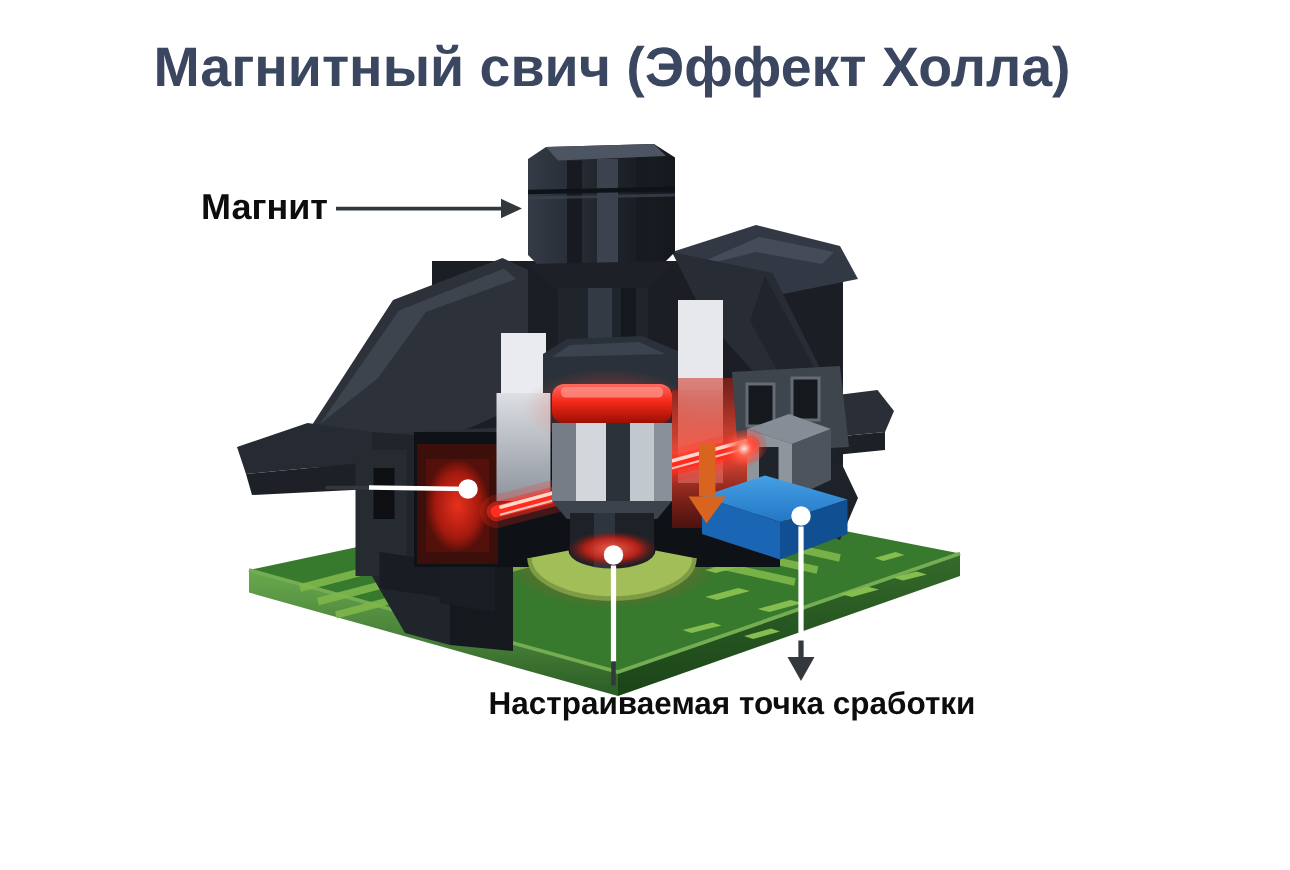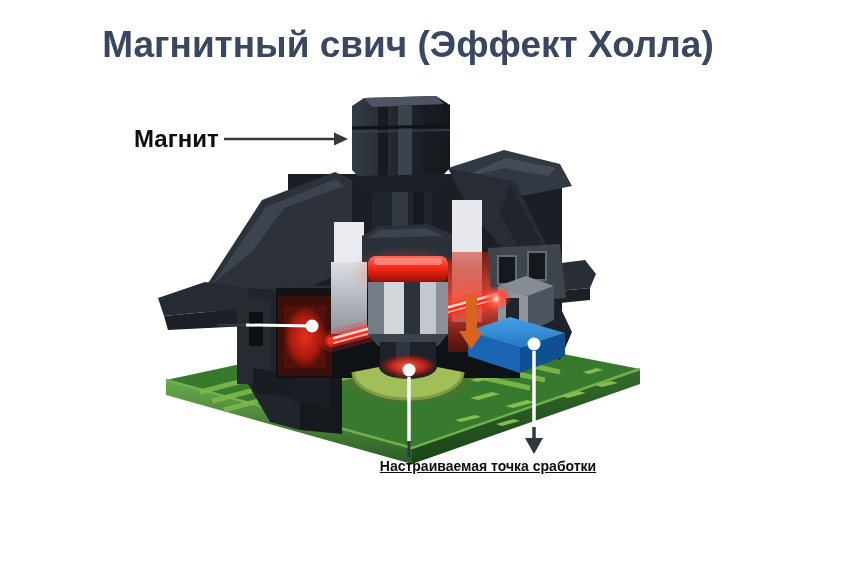--- a/index.html
+++ b/index.html
@@ -10,21 +10,21 @@
   .illustration{position:absolute;left:0;top:0;width:860px;height:580px;}
   .page-title{
     position:absolute;left:408px;top:24px;transform:translateX(-50%);
     font-size:37px;font-weight:bold;color:#3b4760;white-space:nowrap;letter-spacing:0px;
   }
   .lbl{
     position:absolute;font-weight:bold;color:#0d0d0d;white-space:nowrap;
   }
   .lbl-magnet{left:134px;top:125px;font-size:24px;}
   .lbl-hall{left:76px;top:310px;font-size:24px;}
-  .lbl-actuation{left:488px;top:458px;transform:translateX(-50%);font-size:14px;text-decoration:underline;}
+  .lbl-actuation{left:488px;top:458px;transform:translateX(-50%);font-size:21px;}
 </style>
 </head>
 <body>
 
 <div class="canvas">
 
   <svg class="illustration" viewBox="0 0 860 580" xmlns="http://www.w3.org/2000/svg">
     <defs>
       <linearGradient id="gPcbL" x1="0" y1="0" x2="0" y2="1">
         <stop offset="0" stop-color="#6aa94e"></stop>

